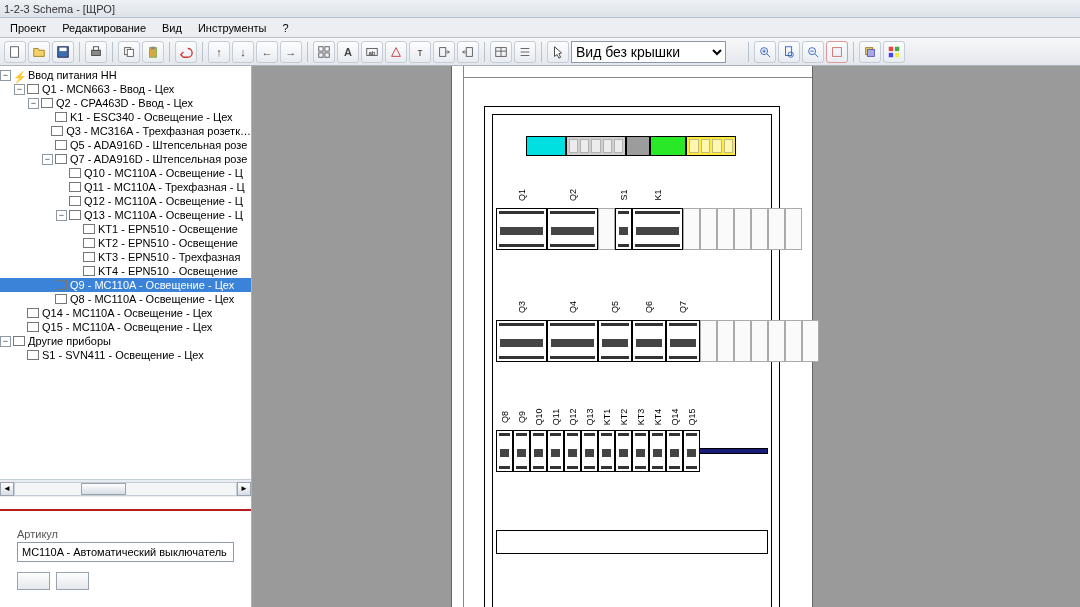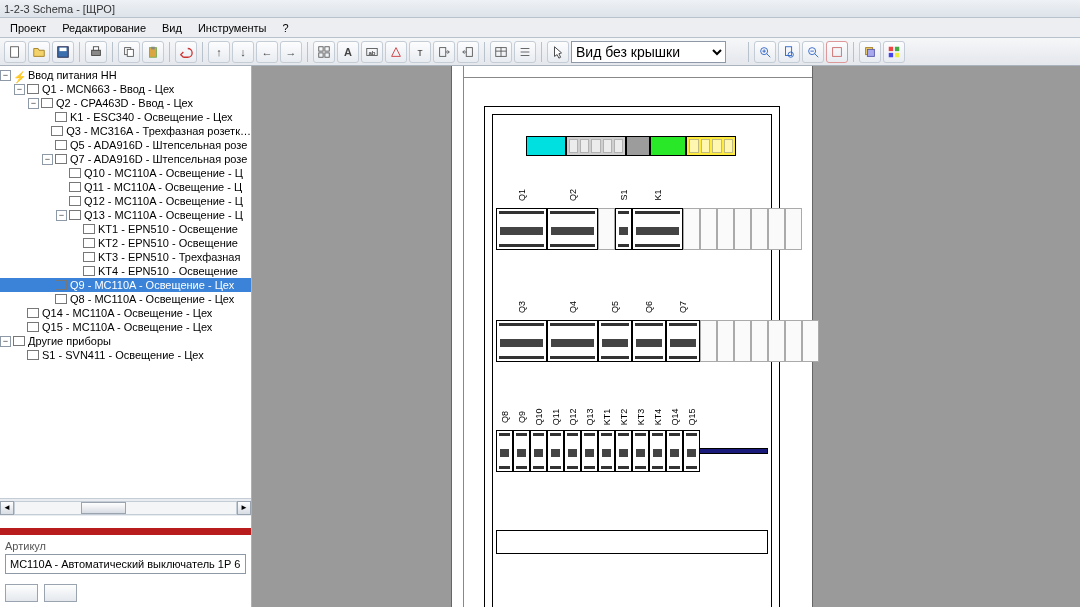--- a/index.html
+++ b/index.html
@@ -28,21 +28,21 @@
   .tree-icon { width: 12px; height: 10px; margin-right: 3px; display:inline-block; }
   .tree-icon.root { color:#d33; }
   .tree-icon.node::before { content:""; display:block; width:10px; height:8px; border:1px solid #777;}
   .tree-label { }
   
   .hscroll { height: 18px; background: #e9ecf0; border-top: 1px solid #c4ccd6; position: relative; display:flex; align-items:center; }
   .hscroll .track { flex:1; height: 14px; background:#f4f5f7; border:1px solid #c4ccd6; margin:0 14px; position:relative; }
   .hscroll .thumb { position:absolute; left:30%; width:45px; height:12px; background:linear-gradient(#fefefe,#d8dde4); border:1px solid #9aa4b0; top:0;}
   .hscroll .btn { width:14px; height:14px; background:linear-gradient(#fefefe,#d8dde4); border:1px solid #9aa4b0; font-size:8px; text-align:center; line-height:12px; position:absolute;}
   
-  .bottom-panel { border-top: 7px solid #b91c1c; padding: 5px; font-size: 11px; }
+  .bottom-panel { border-top: 2px solid #b91c1c; padding: 17px; font-size: 11px; }
   .bottom-panel .label { color:#555; margin-bottom:2px; }
   .bottom-panel input { width: 100%; height: 20px; border: 1px solid #8e99a8; font-size: 11px; padding: 0 4px; }
   .bottom-panel .btnrow { display:flex; gap:6px; margin-top:10px;}
   .bottom-panel .btn { height:18px; border:1px solid #9aa4b0; background:linear-gradient(#fefefe,#e4e8ed); font-size:10px; padding:0 14px;}
   
   .canvas-area { flex: 1; background: #9a9a9a; position: relative; overflow: hidden; }
   .paper { position: absolute; left: 200px; top: 0; width: 360px; height: 607px; background: #fff; box-shadow: 0 0 0 1px #666; }
   .ruler-top { position:absolute; left:200px; top:0; width:360px; height:12px; background:#fff; border-bottom:1px solid #888; z-index:2;}
   .ruler-left { position:absolute; left:200px; top:0; width:12px; height:607px; background:#fff; border-right:1px solid #888; z-index:2;}
   
@@ -308,21 +308,21 @@
           <span class="tree-icon node"></span>
           <span class="tree-label">Q10 - MC110A - Освещение - Ц</span>
         </div>
         <div class="tree-row">
           <span class="tree-indent"></span>
           <span class="tree-indent"></span>
           <span class="tree-indent"></span>
           <span class="tree-indent"></span>
           <span class="tree-exp empty"></span>
           <span class="tree-icon node"></span>
-          <span class="tree-label">Q11 - MC110A - Освещение - Ц</span>
+          <span class="tree-label">Q11 - MC110A - Трехфазная - Ц</span>
         </div>
         <div class="tree-row">
           <span class="tree-indent"></span>
           <span class="tree-indent"></span>
           <span class="tree-indent"></span>
           <span class="tree-indent"></span>
           <span class="tree-exp empty"></span>
           <span class="tree-icon node"></span>
           <span class="tree-label">Q12 - MC110A - Освещение - Ц</span>
         </div>

